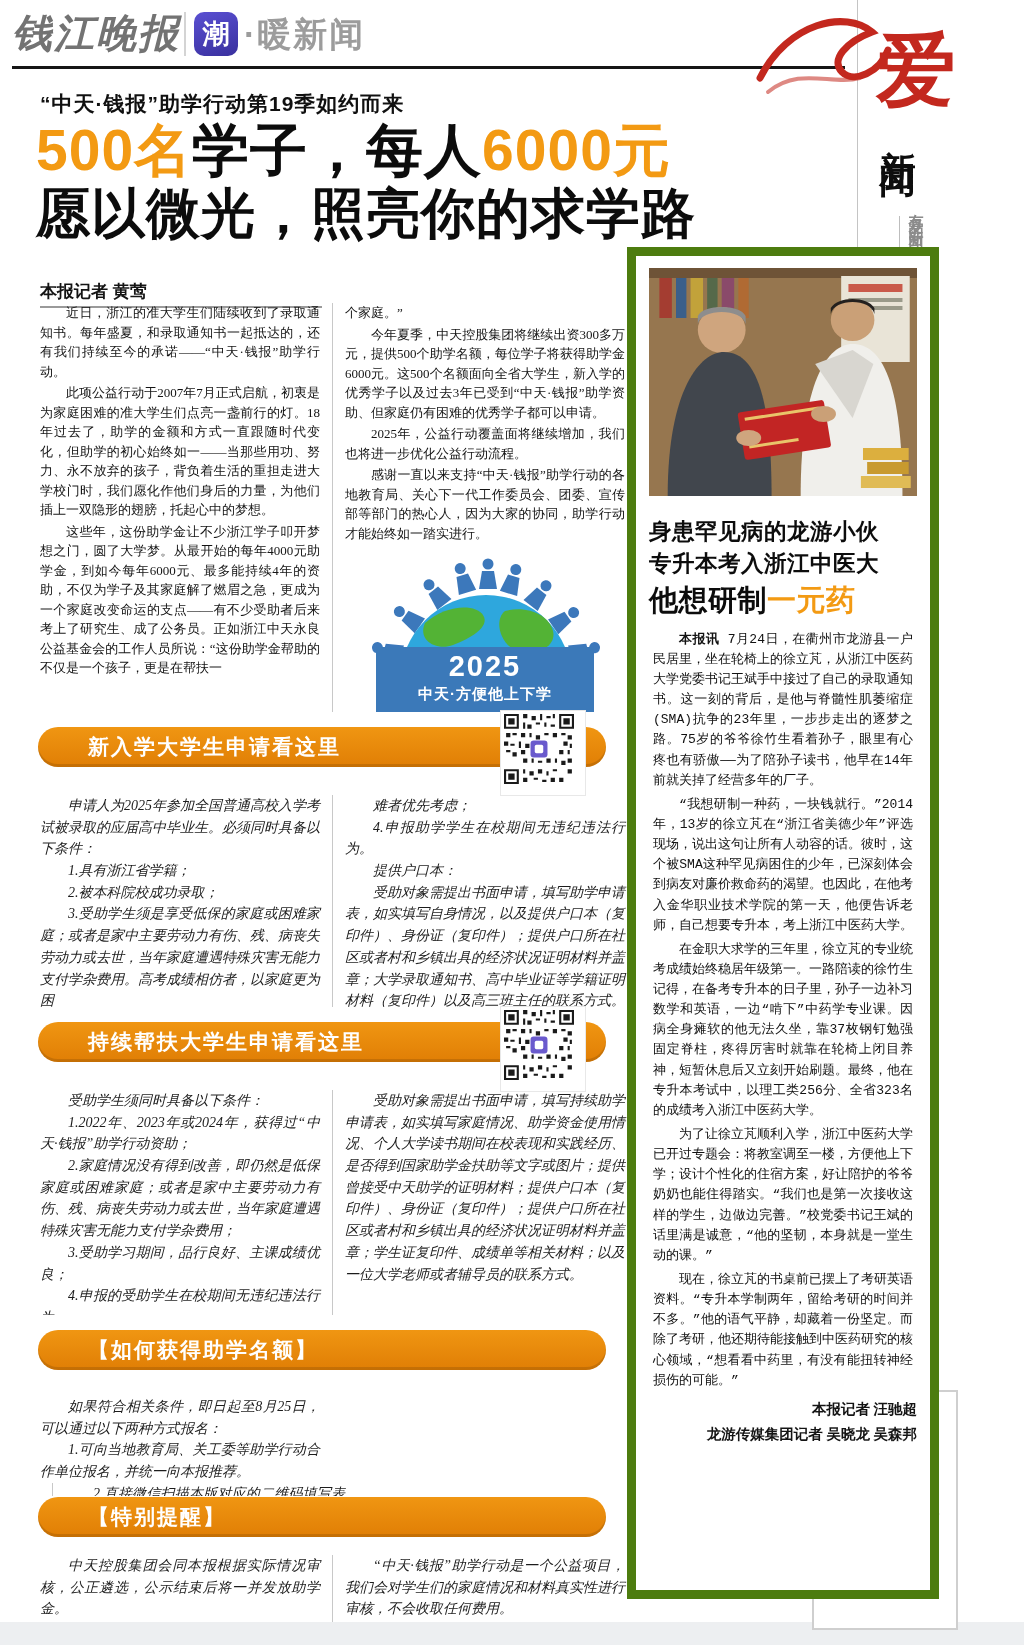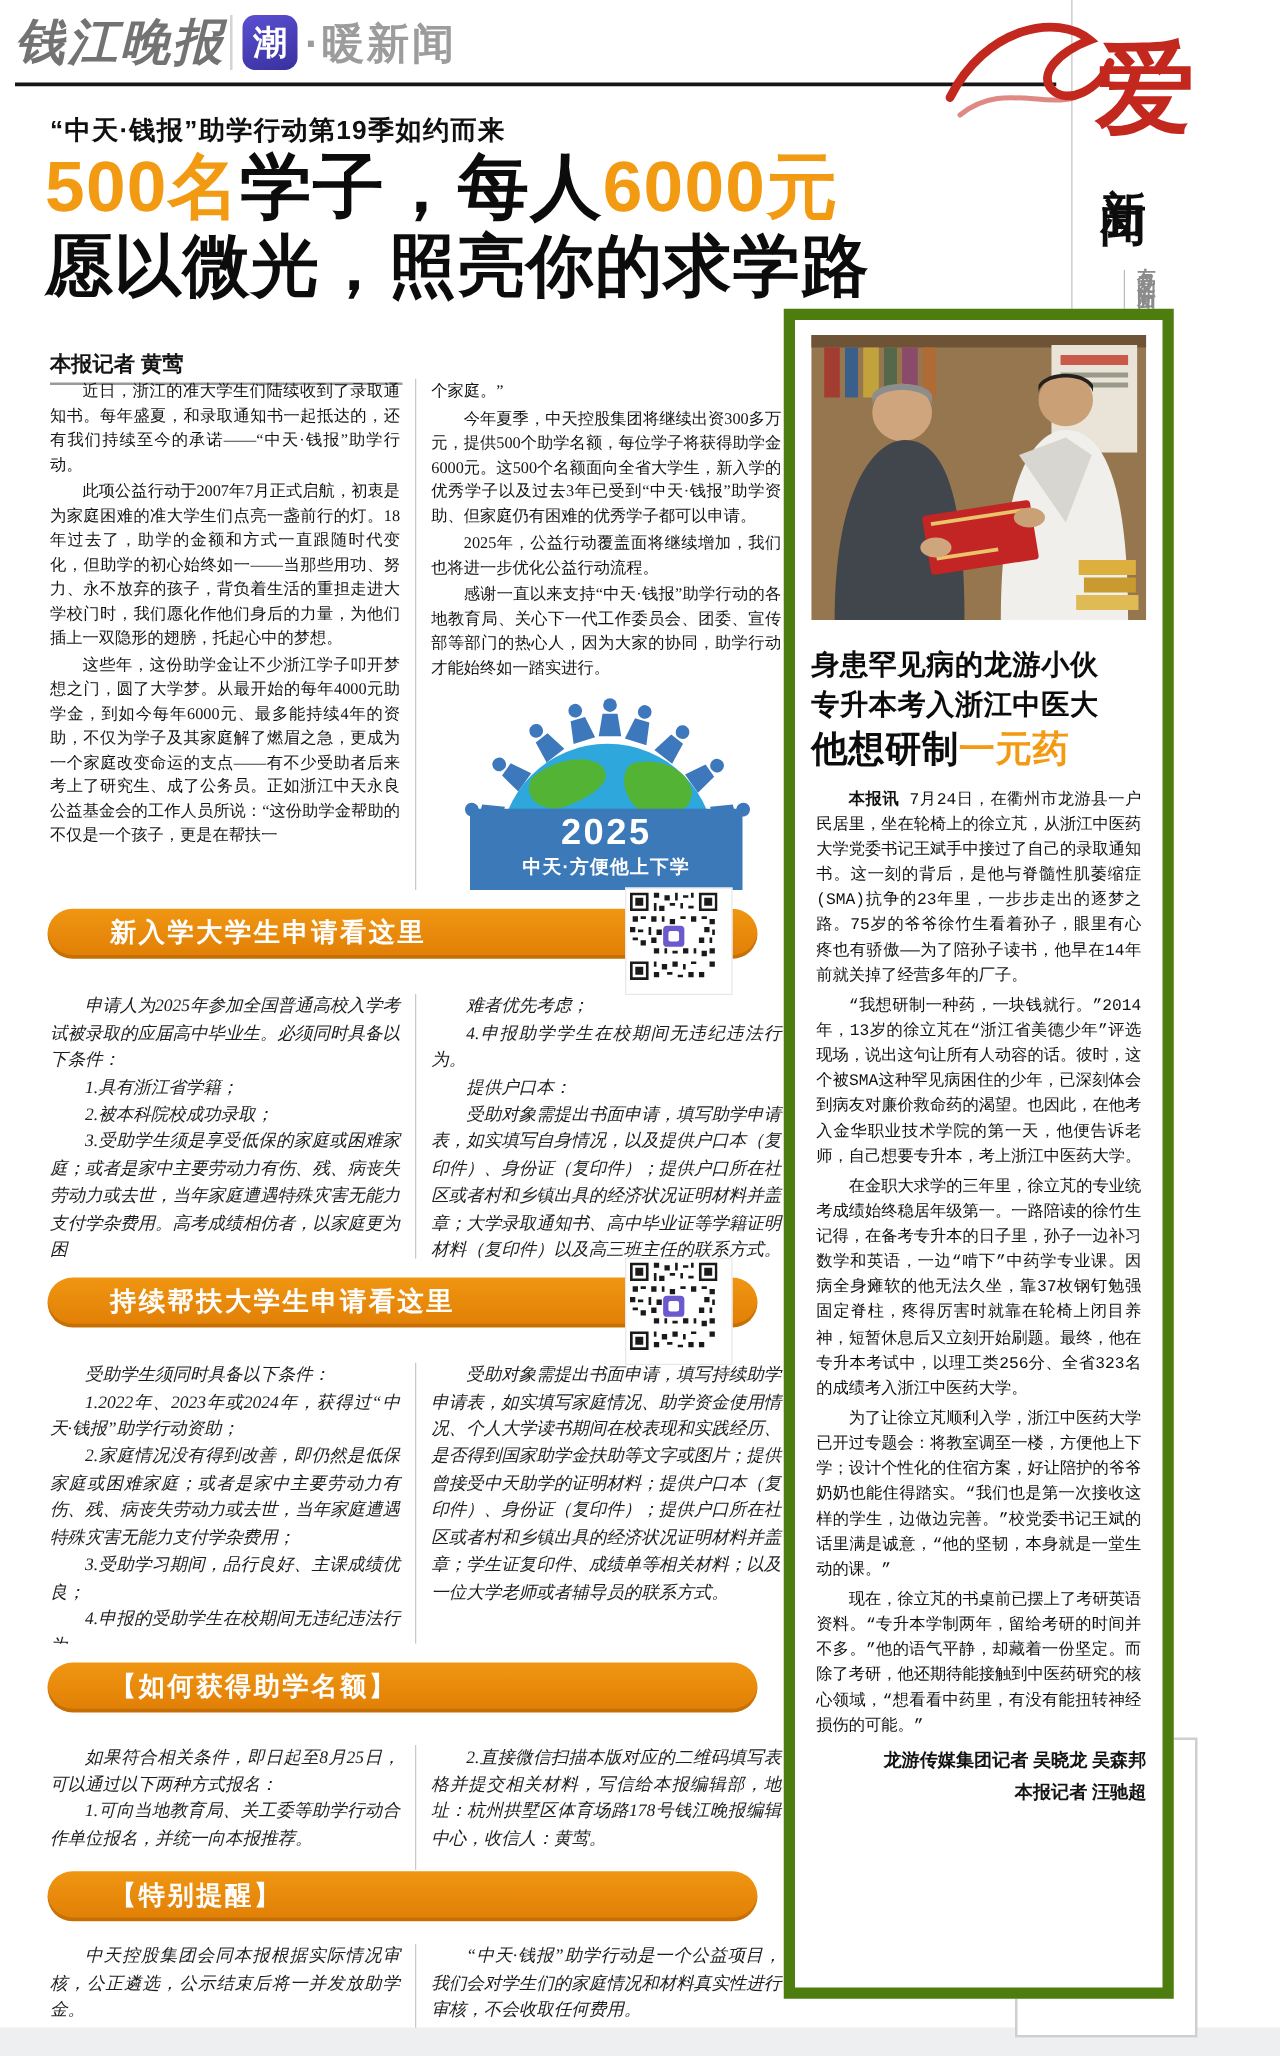--- a/index.html
+++ b/index.html
@@ -235,21 +235,21 @@
       <p>2.家庭情况没有得到改善，即仍然是低保家庭或困难家庭；或者是家中主要劳动力有伤、残、病丧失劳动力或去世，当年家庭遭遇特殊灾害无能力支付学杂费用；</p>
       <p>3.受助学习期间，品行良好、主课成绩优良；</p>
       <p>4.申报的受助学生在校期间无违纪违法行为。</p>
     </div>
     <div class="col">
       <p>受助对象需提出书面申请，填写持续助学申请表，如实填写家庭情况、助学资金使用情况、个人大学读书期间在校表现和实践经历、是否得到国家助学金扶助等文字或图片；提供曾接受中天助学的证明材料；提供户口本（复印件）、身份证（复印件）；提供户口所在社区或者村和乡镇出具的经济状况证明材料并盖章；学生证复印件、成绩单等相关材料；以及一位大学老师或者辅导员的联系方式。</p>
     </div>
   </div>
 
   <div class="abs banner" style="top:1330px;">【如何获得助学名额】</div>
-  <div class="abs kai cols" style="top:1396px;height:100px;overflow:hidden;">
+  <div class="abs kai cols" style="top:1396px;height:100px;overflow:hidden;flex-direction:column;">
     <div class="col">
       <p>如果符合相关条件，即日起至8月25日，可以通过以下两种方式报名：</p>
       <p>1.可向当地教育局、关工委等助学行动合作单位报名，并统一向本报推荐。</p>
     </div>
     <div class="col">
       <p>2.直接微信扫描本版对应的二维码填写表格并提交相关材料，写信给本报编辑部，地址：杭州拱墅区体育场路178号钱江晚报编辑中心，收信人：黄莺。</p>
     </div>
   </div>
 
   <div class="abs banner" style="top:1497px;">【特别提醒】</div>
@@ -300,19 +300,19 @@
       <div class="art-head-big"><span>他想研制</span><span class="orange">一元药</span></div>
     </div>
     <div class="art-body">
       <p><b>本报讯 </b><span>7月24日，在衢州市龙游县一户民居里，坐在轮椅上的徐立芃，从浙江中医药大学党委书记王斌手中接过了自己的录取通知书。这一刻的背后，是他与脊髓性肌萎缩症(SMA)抗争的23年里，一步步走出的逐梦之路。75岁的爷爷徐竹生看着孙子，眼里有心疼也有骄傲——为了陪孙子读书，他早在14年前就关掉了经营多年的厂子。</span></p>
       <p>“我想研制一种药，一块钱就行。”2014年，13岁的徐立芃在“浙江省美德少年”评选现场，说出这句让所有人动容的话。彼时，这个被SMA这种罕见病困住的少年，已深刻体会到病友对廉价救命药的渴望。也因此，在他考入金华职业技术学院的第一天，他便告诉老师，自己想要专升本，考上浙江中医药大学。</p>
       <p>在金职大求学的三年里，徐立芃的专业统考成绩始终稳居年级第一。一路陪读的徐竹生记得，在备考专升本的日子里，孙子一边补习数学和英语，一边“啃下”中药学专业课。因病全身瘫软的他无法久坐，靠37枚钢钉勉强固定脊柱，疼得厉害时就靠在轮椅上闭目养神，短暂休息后又立刻开始刷题。最终，他在专升本考试中，以理工类256分、全省323名的成绩考入浙江中医药大学。</p>
       <p>为了让徐立芃顺利入学，浙江中医药大学已开过专题会：将教室调至一楼，方便他上下学；设计个性化的住宿方案，好让陪护的爷爷奶奶也能住得踏实。“我们也是第一次接收这样的学生，边做边完善。”校党委书记王斌的话里满是诚意，“他的坚韧，本身就是一堂生动的课。”</p>
       <p>现在，徐立芃的书桌前已摆上了考研英语资料。“专升本学制两年，留给考研的时间并不多。”他的语气平静，却藏着一份坚定。而除了考研，他还期待能接触到中医药研究的核心领域，“想看看中药里，有没有能扭转神经损伤的可能。”</p>
     </div>
     <div class="art-sig">
+      <div>本报记者 汪驰超</div>
       <div>龙游传媒集团记者 吴晓龙 吴森邦</div>
-      <div>本报记者 汪驰超</div>
     </div>
   </div>
 
   <div class="abs bottom-strip"></div>
 </div>
 
 </body></html>

